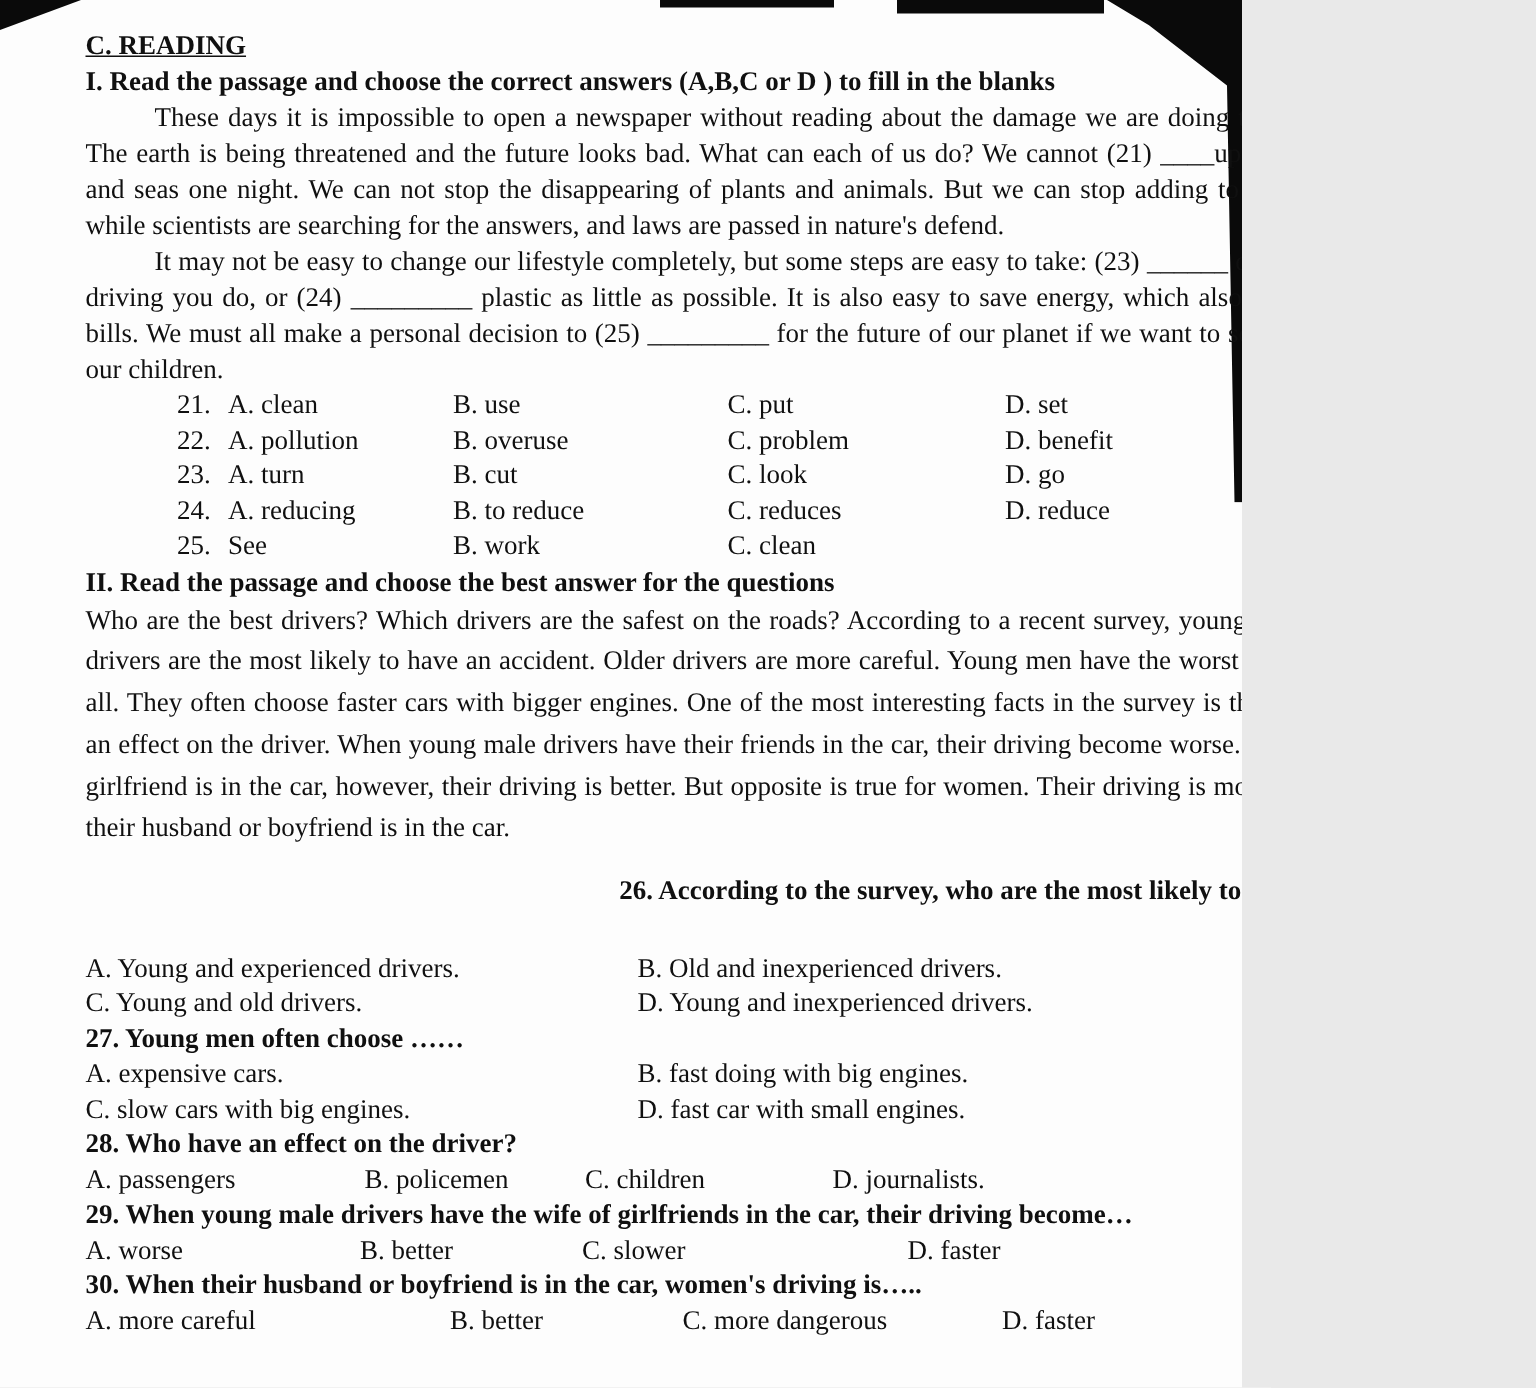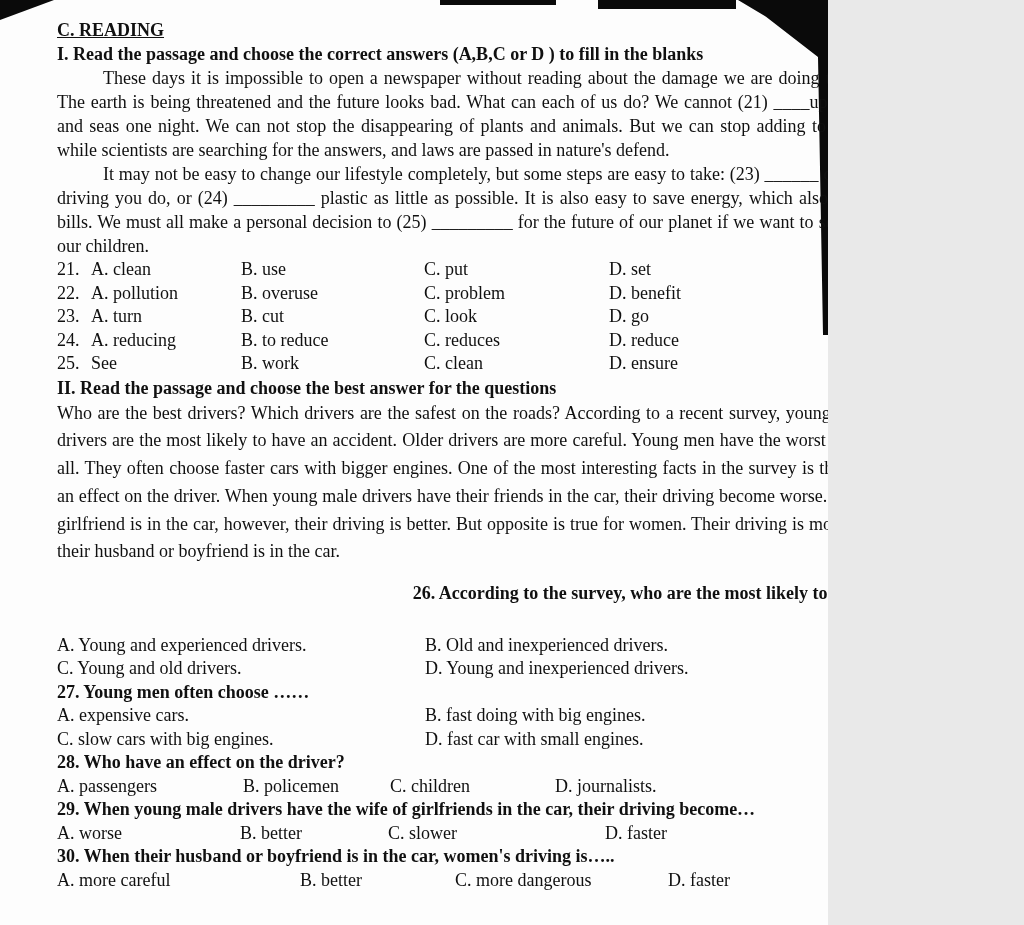--- a/index.html
+++ b/index.html
@@ -22,21 +22,21 @@
   .bar2 { left:598px; width:138px; height:9px; }
   .bar3 { left:752px; width:152px; height:6px; }
 
   .page { position:absolute; left:57px; top:18px; width:912px; font-size:18px; }
 
   .title   { font-weight:bold; text-decoration:underline; line-height:24px; }
   .heading { font-weight:bold; line-height:24px; }
   .para    { text-align:justify; text-indent:46px; line-height:24px; }
   .passage { text-align:justify; line-height:27.8px; }
 
-  .mcq { }
+  .mcq { margin-left:61px; }
   .mcq-row { display:grid; grid-template-columns:184px 183px 185px 1fr; line-height:23.5px; }
   .num { display:inline-block; min-width:34px; }
 
   .stem { font-weight:bold; line-height:23.5px; }
   .stem-26 { margin-top:16px; margin-bottom:28px;text-align:right; }
   .optrow { line-height:23.5px; display:grid; }
   .opts2  { grid-template-columns:368px 1fr; }
   .opts28 { grid-template-columns:186px 147px 165px 1fr; }
   .opts29 { grid-template-columns:183px 148px 217px 1fr; }
   .opts30 { grid-template-columns:243px 155px 213px 1fr; }
@@ -83,21 +83,20 @@
       <div class="mcq-row">
         <span class="cell"><span class="num">24.</span><span>A. reducing</span></span>
         <span class="cell">B. to reduce</span>
         <span class="cell">C. reduces</span>
         <span class="cell">D. reduce</span>
       </div>
       <div class="mcq-row">
         <span class="cell"><span class="num">25.</span><span>See</span></span>
         <span class="cell">B. work</span>
         <span class="cell">C. clean</span>
-        <span class="cell">D. ensure</span>
       </div>
     </div>
 
     <div class="heading">II. Read the passage and choose the best answer for the questions</div>
     <p class="passage">Who are the best drivers? Which drivers are the safest on the roads? According to a recent survey, young and inexperienced drivers are the most likely to have an accident. Older drivers are more careful. Young men have the worst accident records of all. They often choose faster cars with bigger engines. One of the most interesting facts in the survey is that passengers have an effect on the driver. When young male drivers have their friends in the car, their driving become worse. When their wife or girlfriend is in the car, however, their driving is better. But opposite is true for women. Their driving is more dangerous when their husband or boyfriend is in the car.</p>
 
     <div class="stem stem-26">26. According to the survey, who are the most likely to have an accident?</div>
     <div class="optrow opts2">
       <span class="cell">A. Young and experienced drivers.</span>
       <span class="cell">B. Old and inexperienced drivers.</span>

